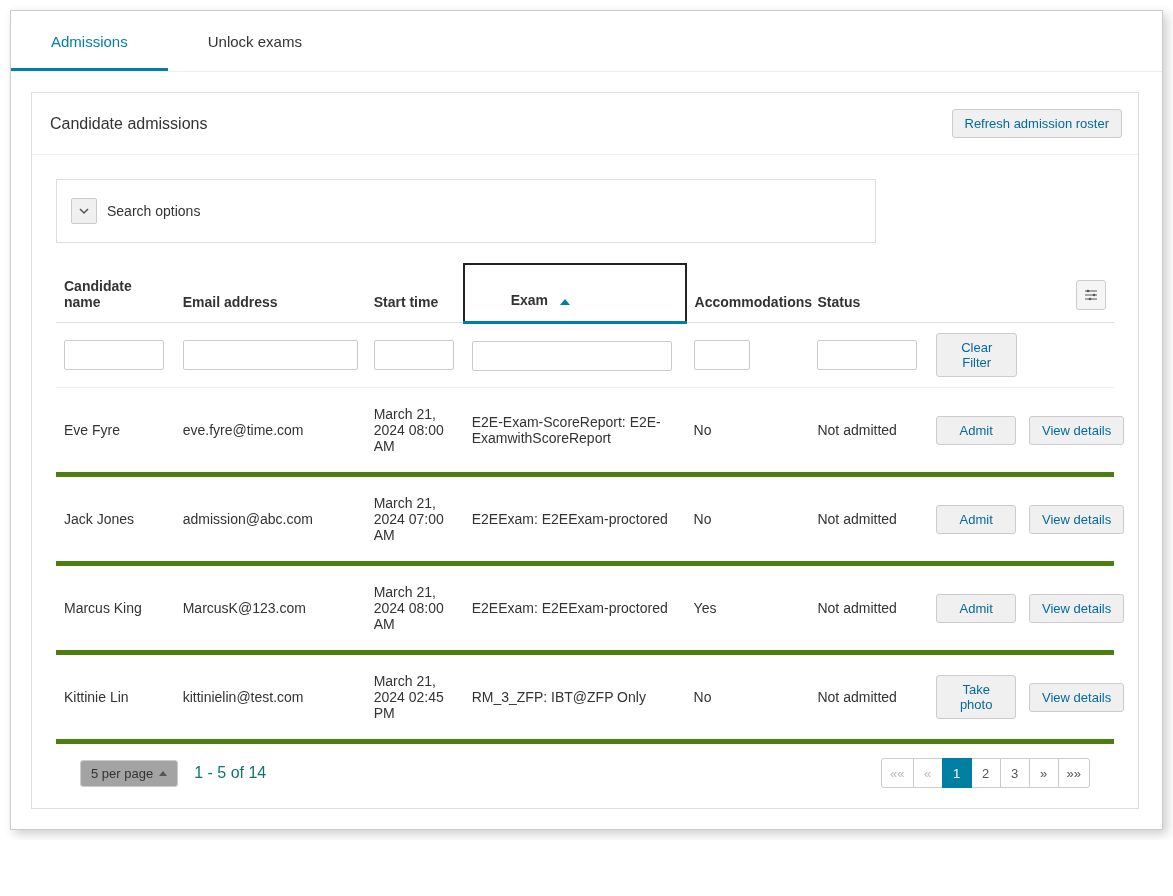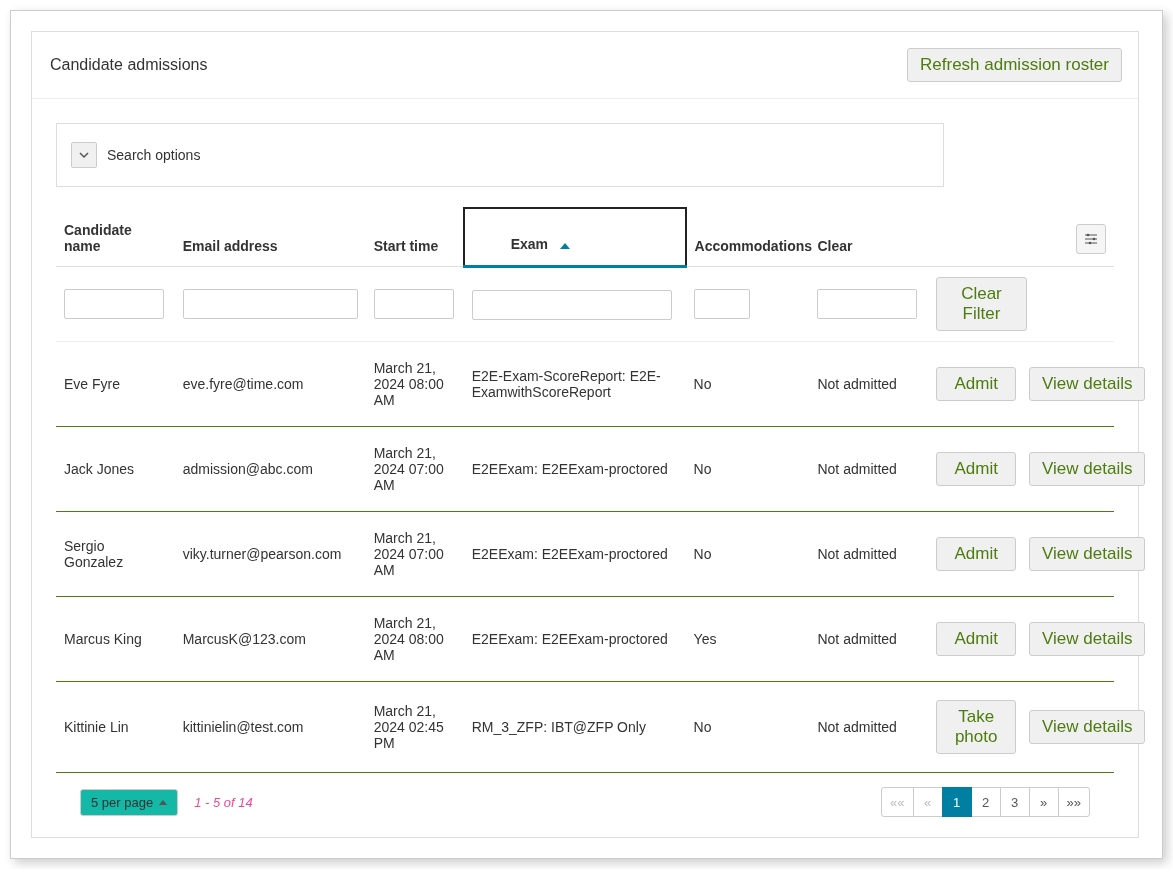--- a/index.html
+++ b/index.html
@@ -47,31 +47,31 @@
 }
 .panel-title {
   font-size: 16px;
   color: #333;
 }
 .btn {
   background: #f0f0f0;
   border: 1px solid #ccc;
   border-radius: 3px;
   padding: 6px 12px;
-  font-size: 17px;
-  color: #4d7c0f;
+  font-size: 13px;
+  color: #0369a1;
   cursor: pointer;
 }
 .search-options-box {
   margin: 24px 24px 20px 24px;
   border: 1px solid #ddd;
   padding:18px 14px;
   display:flex;
   align-items:center;
-  width: 888px;
+  width: 820px;
 }
 .chevron-btn {
   width: 26px;
   height: 26px;
   border: 1px solid #ccc;
   background: #f0f0f0;
   border-radius:2px;
   display:flex;
   align-items:center;
   justify-content:center;
@@ -116,21 +116,21 @@
   width: 100%;
   height: 30px;
   border: 1px solid #ccc;
   border-radius: 2px;
   padding: 4px 6px;
   font-size:13px;
 }
 .filter-input-narrow { width: 56px; }
 tbody tr.data-row td {
   padding: 18px 8px;
-  border-bottom: 1px solid #4d7c0f;
+  border-bottom: 5px solid #4d7c0f;
   vertical-align: middle;
   color:#333;
   word-wrap: break-word;
 }
 .col-actions { text-align:right; white-space:nowrap; }
 .settings-btn {
   width:30px;
   height:30px;
   border:1px solid #ccc;
   background:#f5f5f5;
@@ -142,34 +142,34 @@
 }
 .settings-btn svg { width:14px; height:14px; }
 .pager-row {
   display:flex;
   align-items:center;
   justify-content:space-between;
   padding: 14px 24px 0 24px;
 }
 .pager-left { display:flex; align-items:center; gap:16px; }
 .per-page-btn {
-  background:#14b8a6;
+  background:#a3a3a3;
   border:1px solid #ccc;
   border-radius:3px;
   padding:5px 10px;
   font-size:13px;
   cursor:pointer;
   display:flex;
   align-items:center;
   gap:6px;
 }
 .per-page-btn .caret-up {
   width:0;height:0;border-left:4px solid transparent;border-right:4px solid transparent;border-bottom:5px solid #555;
 }
-.range-text { color:#ec4899; font-size:13px;font-style:italic; }
+.range-text { color:#0f766e; font-size:16px; }
 .pagination { display:flex; }
 .page-btn {
   min-width:30px;
   height:30px;
   border:1px solid #ccc;
   background:#fff;
   color:#555;
   display:flex;
   align-items:center;
   justify-content:center;
@@ -189,20 +189,24 @@
 col.c-accom { width: 120px; }
 col.c-status { width: 115px; }
 col.c-admit { width: 90px; }
 col.c-details { width: 90px; }
 </style>
 </head>
 <body>
 
 <div class="outer-frame">
 
+  <div class="tabs">
+    <div class="tab active">Admissions</div>
+    <div class="tab">Unlock exams</div>
+  </div>
 
   <div class="panel">
     <div class="panel-header">
       <div class="panel-title">Candidate admissions</div>
       <button class="btn">Refresh admission roster</button>
     </div>
 
     <div class="search-options-box">
       <span class="chevron-btn">
         <svg viewBox="0 0 12 12">
@@ -231,21 +235,21 @@
             <th>Start time</th>
             <th class="sorted">
               <span>Exam</span>
               <span class="sort-caret">
                 <svg viewBox="0 0 10 7">
                     <path d="M0 6 L5 0 L10 6 Z" fill="#007fa3"></path>
                   </svg>
               </span>
             </th>
             <th>Accommodations</th>
-            <th>Clear</th>
+            <th>Status</th>
             <th></th>
             <th class="col-actions">
               <span class="settings-btn">
                 <svg viewBox="0 0 14 14">
                   <circle cx="4" cy="3" r="1.3" fill="#555"></circle>
                     <line x1="1" y1="3" x2="13" y2="3" stroke="#555" stroke-width="1"></line>
                   <circle cx="10" cy="7" r="1.3" fill="#555"></circle>
                     <line x1="1" y1="7" x2="13" y2="7" stroke="#555" stroke-width="1"></line>
                   <circle cx="6" cy="11" r="1.3" fill="#555"></circle>
                     <line x1="1" y1="11" x2="13" y2="11" stroke="#555" stroke-width="1"></line>
@@ -279,30 +283,20 @@
               <td>Jack Jones</td>
               <td>admission@abc.com</td>
               <td>March 21, 2024 07:00 AM</td>
               <td>E2EExam: E2EExam-proctored</td>
               <td>No</td>
               <td>Not admitted</td>
               <td><button class="btn" style="width:80px">Admit</button></td>
               <td class="col-actions"><button class="btn">View details</button></td>
             </tr>
             <tr class="data-row">
-              <td>Sergio Gonzalez</td>
-              <td>viky.turner@pearson.com</td>
-              <td>March 21, 2024 07:00 AM</td>
-              <td>E2EExam: E2EExam-proctored</td>
-              <td>No</td>
-              <td>Not admitted</td>
-              <td><button class="btn" style="width:80px">Admit</button></td>
-              <td class="col-actions"><button class="btn">View details</button></td>
-            </tr>
-            <tr class="data-row">
               <td>Marcus King</td>
               <td>MarcusK@123.com</td>
               <td>March 21, 2024 08:00 AM</td>
               <td>E2EExam: E2EExam-proctored</td>
               <td>Yes</td>
               <td>Not admitted</td>
               <td><button class="btn" style="width:80px">Admit</button></td>
               <td class="col-actions"><button class="btn">View details</button></td>
             </tr>
             <tr class="data-row">

